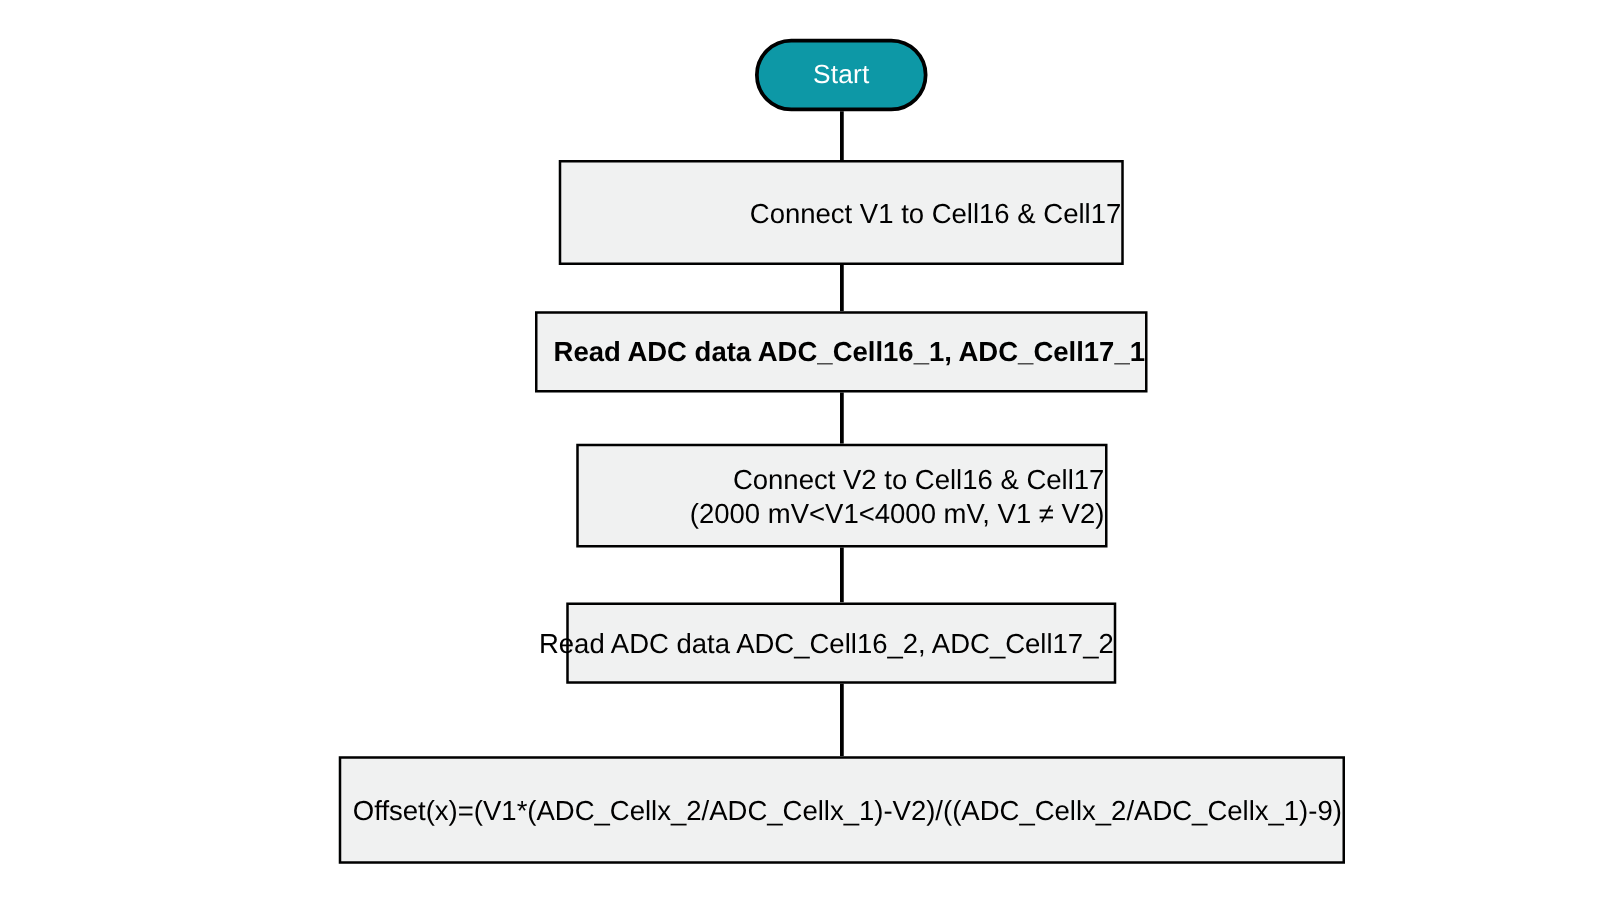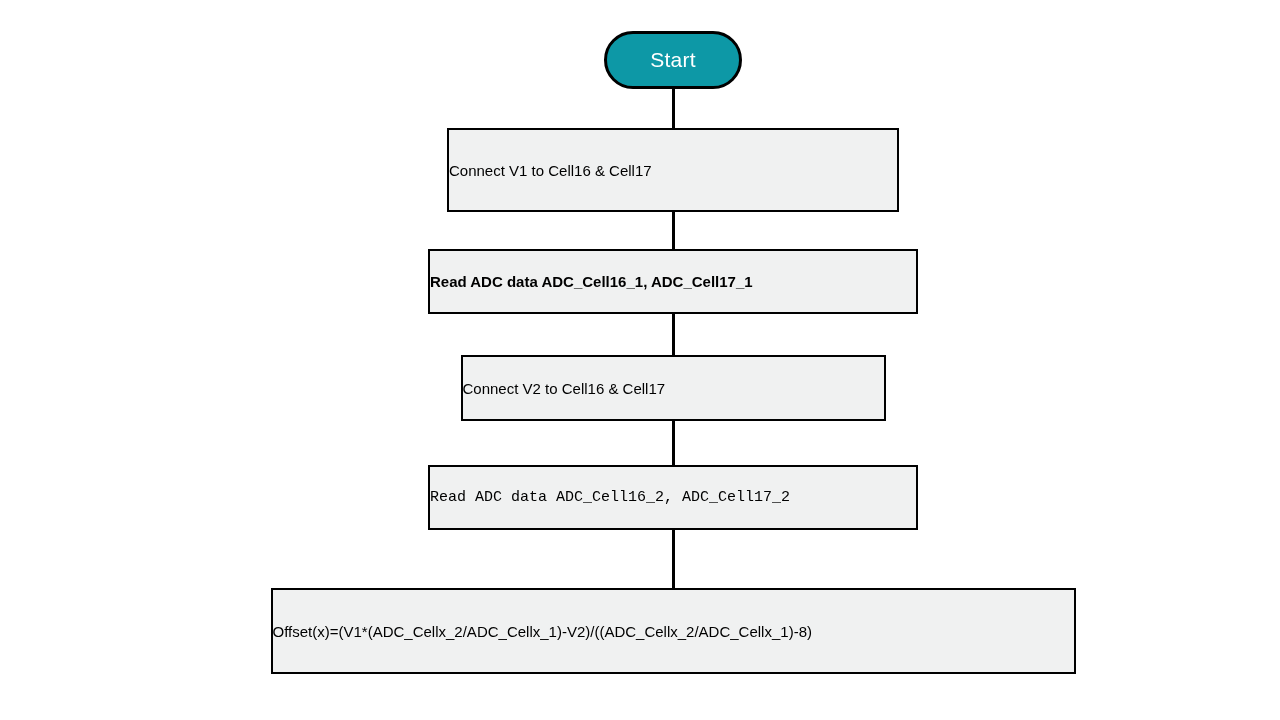--- a/index.html
+++ b/index.html
@@ -49,31 +49,31 @@
   .c2 { height: 37px; }
   .c3 { height: 41px; }
   .c4 { height: 44px; }
   .c5 { height: 58px; }
   .process-box {
     box-sizing: border-box;
     background: var(--box-fill, #f0f1f1);
     border: 2.5px solid var(--border, #000000);
     display: flex;
     flex-direction: column;
-    align-items: flex-start;
+    align-items: flex-end;
     justify-content: center;
     text-align: center;
-    font-size: 15px;
+    font-size: 22px;
     line-height: 27px;
     white-space: nowrap;
   }
   .b1 { width: 452px; height: 84px; }
   .b2 { width: 490px; height: 65px; font-weight: bold; }
-  .b3 { width: 425px; height: 66px; }
-  .b4 { width: 490px; height: 65px; font-family: Liberation Mono, monospace; }
+  .b3 { width: 425px; height: 83px; }
+  .b4 { width: 440px; height: 65px; }
   .b5 { width: 805px; height: 86px; }
 </style>
 </head>
 <body>
 
 <div class="page">
   <div class="flow-column">
 
     <div class="start-node">
       <span class="start-label">Start</span>
@@ -88,28 +88,29 @@
     <div class="connector c2"></div>
 
     <div class="process-box b2">
       <div>Read ADC data ADC_Cell16_1, ADC_Cell17_1</div>
     </div>
 
     <div class="connector c3"></div>
 
     <div class="process-box b3">
       <div>Connect V2 to Cell16 &amp; Cell17</div>
+      <div>(2000 mV&lt;V1&lt;4000 mV, V1 ≠ V2)</div>
     </div>
 
     <div class="connector c4"></div>
 
     <div class="process-box b4">
       <div>Read ADC data ADC_Cell16_2, ADC_Cell17_2</div>
     </div>
 
     <div class="connector c5"></div>
 
     <div class="process-box b5">
-      <div>Offset(x)=(V1*(ADC_Cellx_2/ADC_Cellx_1)-V2)/((ADC_Cellx_2/ADC_Cellx_1)-8)</div>
+      <div>Offset(x)=(V1*(ADC_Cellx_2/ADC_Cellx_1)-V2)/((ADC_Cellx_2/ADC_Cellx_1)-9)</div>
     </div>
 
   </div>
 </div>
 
 </body></html>

